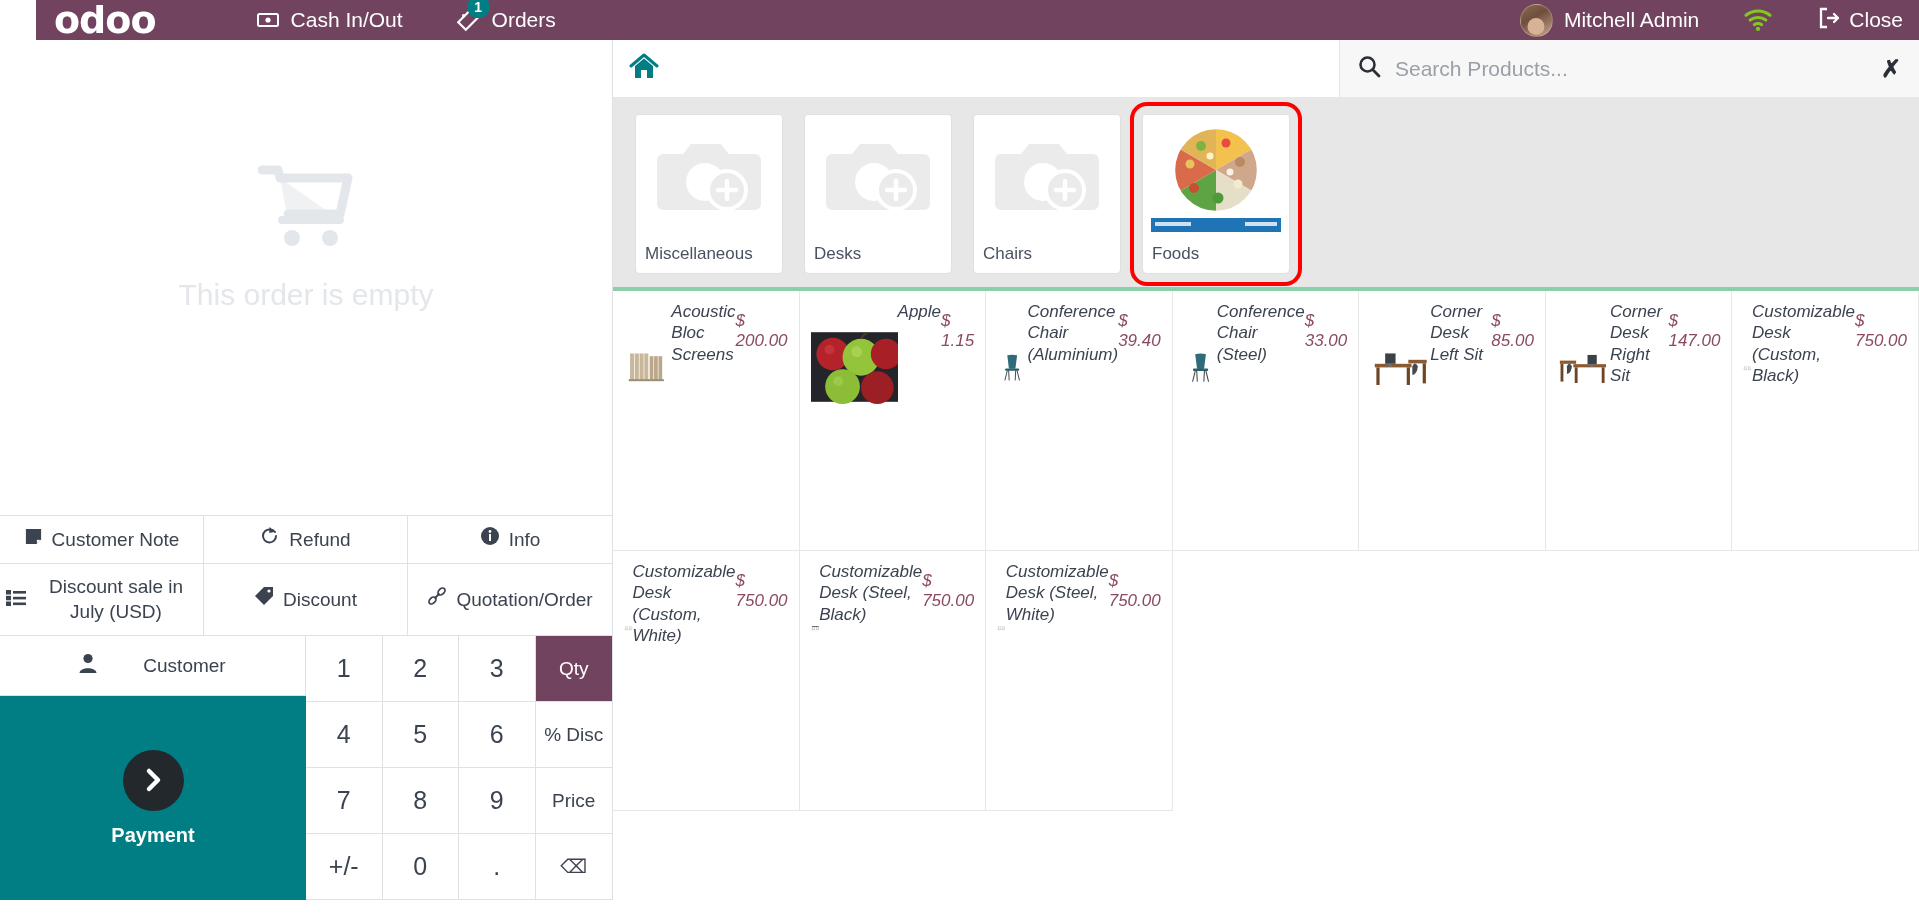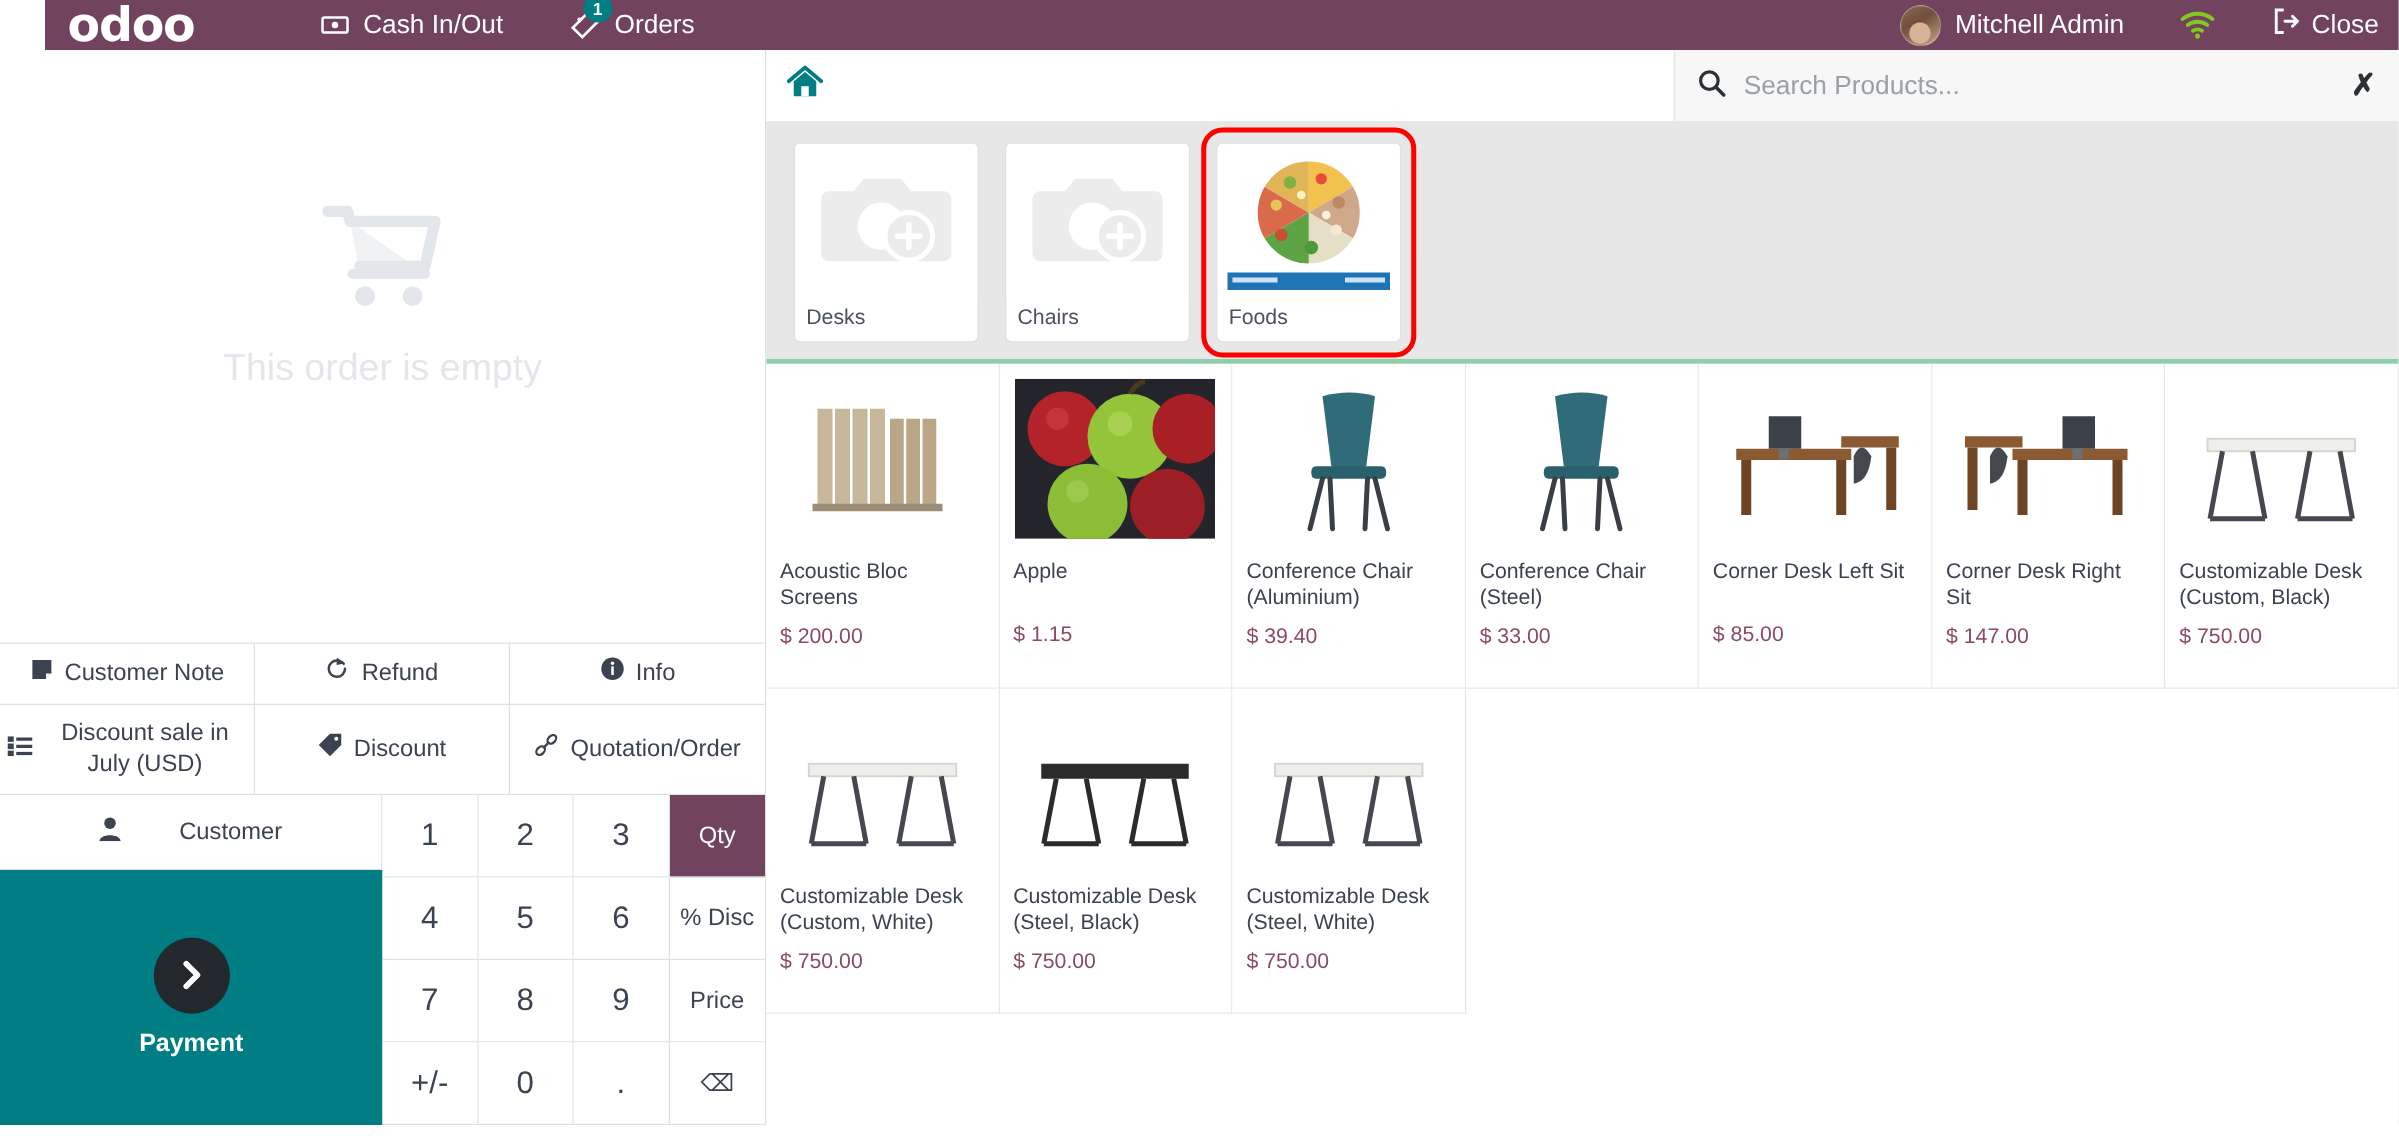--- a/index.html
+++ b/index.html
@@ -137,21 +137,21 @@
   .cat-card.selected {
     outline: 4px solid #ff0000; outline-offset: 9px;
   }
   .cam-ph { opacity: .22; }
 
   .prod-area { flex: 1; background: #fff; border-top: 4px solid #8ecfab; overflow: hidden; }
   .prod-grid { display: grid; grid-template-columns: repeat(7, 1fr); }
   .prod-card {
     border-right: 1px solid #e7e7e7; border-bottom: 1px solid #e7e7e7;
     padding: 10px 11px 12px; cursor: pointer; background: #fff;
-    display: flex; flex-direction: column; min-height: 260px;
+    display: flex; min-height: 260px; font-style: italic;
   }
   .prod-img {
     height: 132px; display: flex; align-items: center; justify-content: center;
     overflow: hidden; margin-bottom: 13px;
   }
   .prod-img svg, .prod-img .ph { max-width: 100%; max-height: 132px; }
   .prod-name { font-size: 17px; color: #3c4350; line-height: 1.25; min-height: 42px; }
   .prod-price { font-size: 17px; color: #8b4a5e; margin-top: 10px; }
 </style>
 </head>
@@ -357,20 +357,33 @@
               <path d="M14.8 14.8 L21 21" stroke="#2b2f36" stroke-width="2.8" stroke-linecap="round"></path>
             </svg>
         </span>
         <input class="search-input" type="text" placeholder="Search Products..." style="">
         <span class="clear-x">✗</span>
       </div>
     </div>
 
     <div class="cat-strip">
 
+      <div class="cat-card">
+        <div class="cat-thumb">
+          <span class="cam-ph">
+            <svg width="108" height="86" viewBox="0 0 108 86">
+              <path d="M8 22 h20 l8-10 h30 l8 10 h26 a6 6 0 0 1 6 6 v44 a6 6 0 0 1-6 6 H8 a6 6 0 0 1-6-6 V28 a6 6 0 0 1 6-6 Z" fill="#a9a9a9"></path>
+              <circle cx="50" cy="50" r="19" fill="#fff"></circle>
+              <circle cx="72" cy="58" r="19" fill="#a9a9a9" stroke="#fff" stroke-width="4"></circle>
+              <path d="M72 49 v18 M63 58 h18" stroke="#fff" stroke-width="4.5" stroke-linecap="round"></path>
+            </svg>
+          </span>
+        </div>
+        <div class="cat-name">Miscellaneous</div>
+      </div>
 
       <div class="cat-card">
         <div class="cat-thumb">
           <span class="cam-ph">
             <svg width="108" height="86" viewBox="0 0 108 86">
               <path d="M8 22 h20 l8-10 h30 l8 10 h26 a6 6 0 0 1 6 6 v44 a6 6 0 0 1-6 6 H8 a6 6 0 0 1-6-6 V28 a6 6 0 0 1 6-6 Z" fill="#a9a9a9"></path>
               <circle cx="50" cy="50" r="19" fill="#fff"></circle>
               <circle cx="72" cy="58" r="19" fill="#a9a9a9" stroke="#fff" stroke-width="4"></circle>
               <path d="M72 49 v18 M63 58 h18" stroke="#fff" stroke-width="4.5" stroke-linecap="round"></path>
             </svg>

